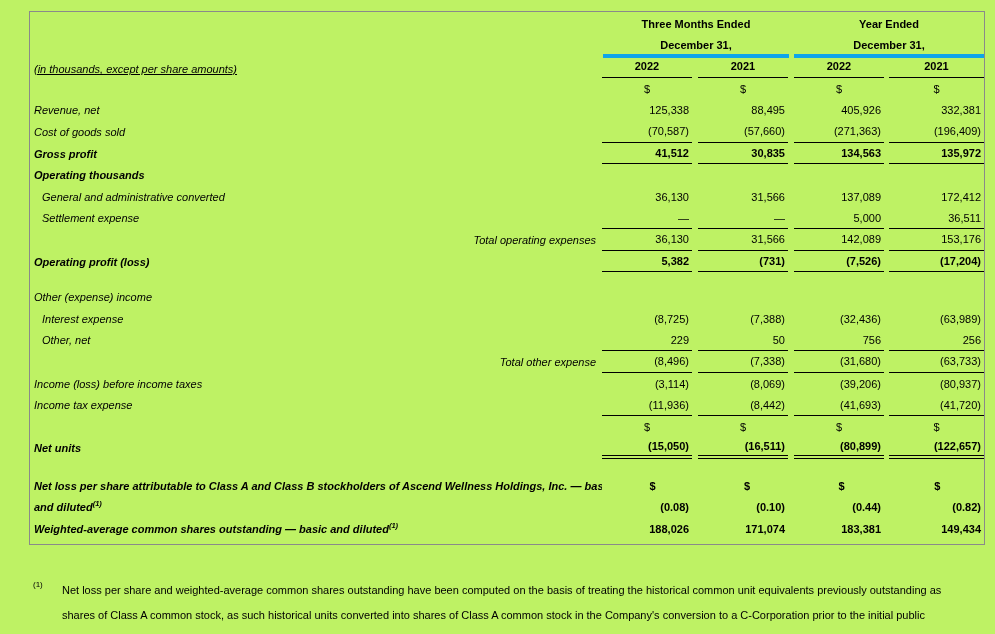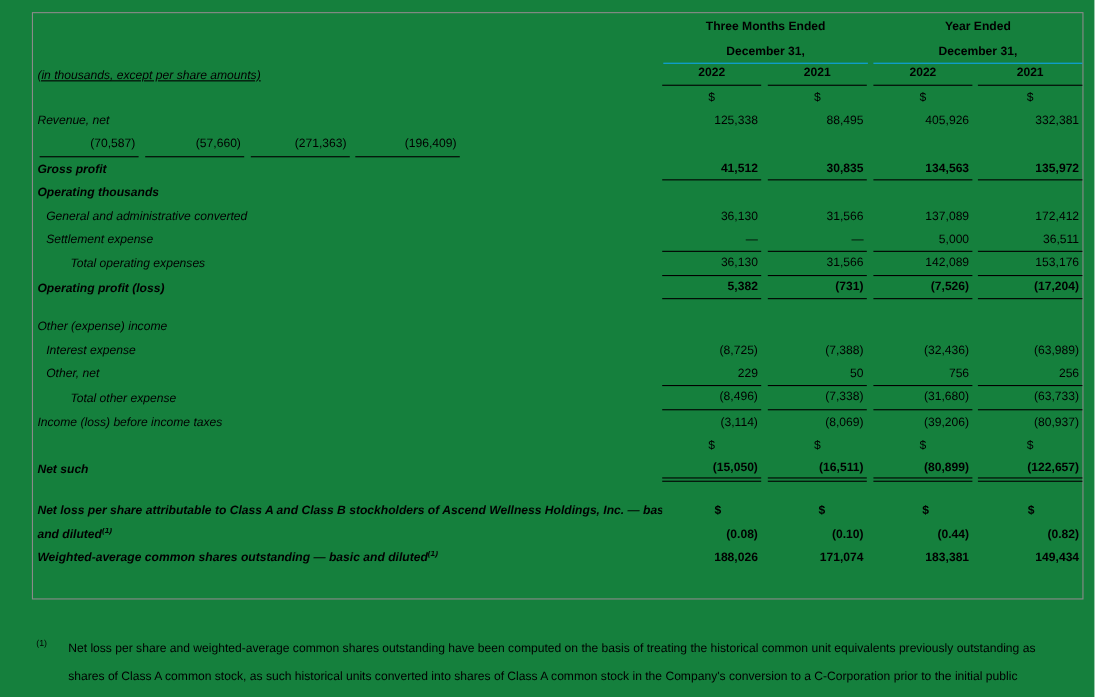--- a/index.html
+++ b/index.html
@@ -1,20 +1,20 @@
 <!DOCTYPE html>
 <html><head>
 <meta charset="utf-8">
 <style>
   * { margin: 0; padding: 0; box-sizing: border-box; }
   html, body { background: #ffffff; }
   .sheet {
     position: relative;
     width: 995px; height: 634px;
-    background: #15803d;
+    background: #bef264;
     font-family: "Liberation Sans", sans-serif;
     font-size: 11px;
     color: #000000;
     overflow: hidden;
   }
   .table-box {
     position: absolute;
     left: 29px; top: 11px;
     width: 956px; height: 534px;
     border: 1px solid #8a8a8a;
@@ -25,28 +25,28 @@
   .hrowB { display: flex; align-items: flex-end; height: 22px; }
   .yrow  { display: flex; align-items: flex-end; height: 20px; }
   .lbl { flex: 1 1 auto; padding-left: 4px; white-space: nowrap; overflow: hidden; font-style: italic; }
   .num { width: 90px; margin-left: 6px; text-align: right; padding-right: 3px;
          height: 100%; display: flex; align-items: center; justify-content: flex-end; }
   .num:last-child { width: 95px; margin-left: 5px; }
   .num.ctr { justify-content: center; padding-right: 0; }
   .grp { width: 186px; margin-left: 6px; text-align: center; font-weight: bold;
          height: 100%; display: flex; align-items: center; justify-content: center; }
   .grp:last-child { width: 190px; margin-left: 5px; }
-  .grp.bline { border-bottom: 1px solid #0ea5e9; }
+  .grp.bline { border-bottom: 4px solid #0ea5e9; }
   .ycell { font-weight: bold; justify-content: center; padding-right: 0;
            border-bottom: 1px solid #000; padding-bottom: 3px; }
   .u  { border-bottom: 1px solid #000; }
   .uu { border-bottom: 4px double #000; text-align: center; }
   .bold { font-weight: bold; }
   .ind1 .lbl { padding-left: 12px; }
-  .ind2 .lbl { padding-left: 34px; }
+  .ind2 .lbl { padding-left: 34px; text-align: right; }
   .inthous { font-style: italic; text-decoration: underline; padding-bottom: 3px; }
   .spacer14 { height: 14px; }
   .spacer16 { height: 16px; }
   sup { font-size: 7.5px; vertical-align: super; line-height: 0; }
   .footnote {
     position: absolute; left: 33px; top: 578px; width: 952px;
     display: flex; align-items: flex-start;
   }
   .fn-marker { font-size: 8px; width: 29px; flex: 0 0 29px; padding-top: 2px; }
   .fn-text { width: 905px; line-height: 25px; }
@@ -87,20 +87,21 @@
 
     <div class="row">
       <div class="lbl">Revenue, net</div>
       <div class="num">125,338</div>
       <div class="num">88,495</div>
       <div class="num">405,926</div>
       <div class="num">332,381</div>
     </div>
 
     <div class="row">
+      <div class="lbl">Cost of goods sold</div>
       <div class="num u">(70,587)</div>
       <div class="num u">(57,660)</div>
       <div class="num u">(271,363)</div>
       <div class="num u">(196,409)</div>
     </div>
 
     <div class="row bold">
       <div class="lbl">Gross profit</div>
       <div class="num u">41,512</div>
       <div class="num u">30,835</div>
@@ -175,31 +176,38 @@
     </div>
 
     <div class="row">
       <div class="lbl">Income (loss) before income taxes</div>
       <div class="num">(3,114)</div>
       <div class="num">(8,069)</div>
       <div class="num">(39,206)</div>
       <div class="num">(80,937)</div>
     </div>
 
-
-    <div class="row">
-      <div class="lbl"></div>
-      <div class="num ctr">$</div>
-      <div class="num ctr">$</div>
-      <div class="num ctr">$</div>
-      <div class="num ctr">$</div>
-    </div>
-
-    <div class="row bold">
-      <div class="lbl">Net such</div>
+    <div class="row">
+      <div class="lbl">Income tax expense</div>
+      <div class="num u">(11,936)</div>
+      <div class="num u">(8,442)</div>
+      <div class="num u">(41,693)</div>
+      <div class="num u">(41,720)</div>
+    </div>
+
+    <div class="row">
+      <div class="lbl"></div>
+      <div class="num ctr">$</div>
+      <div class="num ctr">$</div>
+      <div class="num ctr">$</div>
+      <div class="num ctr">$</div>
+    </div>
+
+    <div class="row bold">
+      <div class="lbl">Net units</div>
       <div class="num uu">(15,050)</div>
       <div class="num uu">(16,511)</div>
       <div class="num uu">(80,899)</div>
       <div class="num uu">(122,657)</div>
     </div>
 
     <div class="spacer16"></div>
 
     <div class="row bold">
       <div class="lbl">Net loss per share attributable to Class A and Class B stockholders of Ascend Wellness Holdings, Inc. — basic</div>

